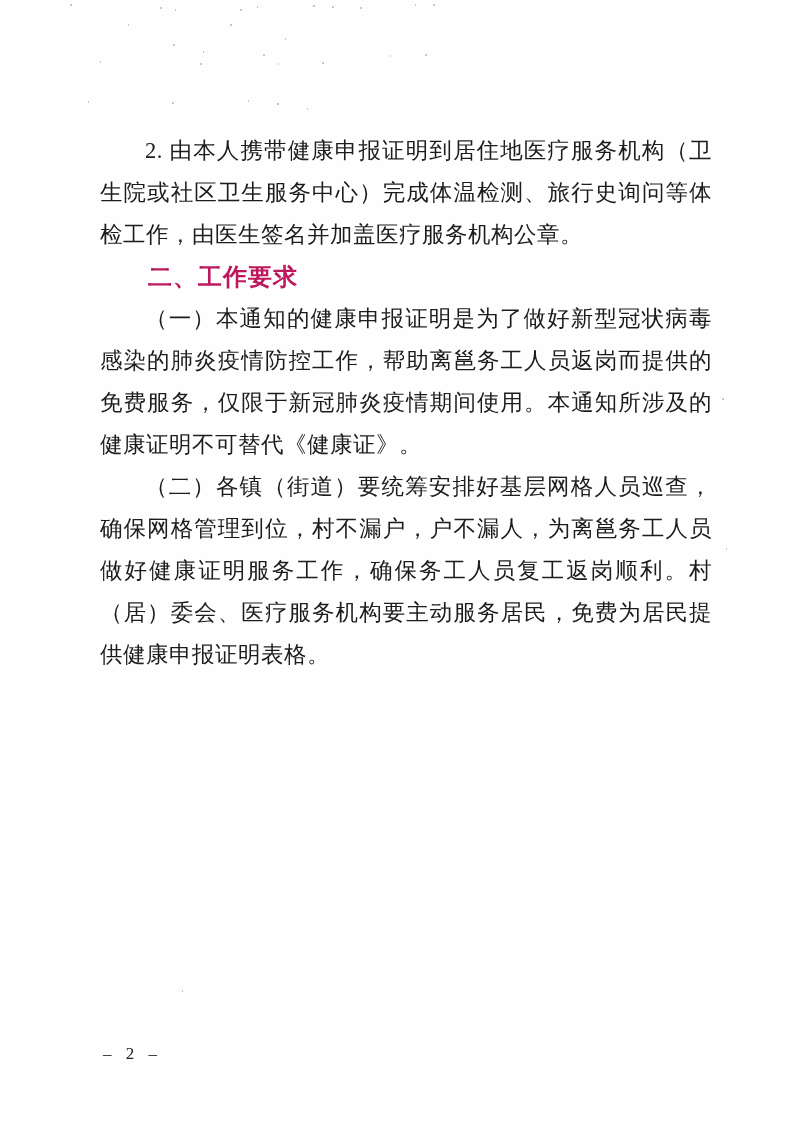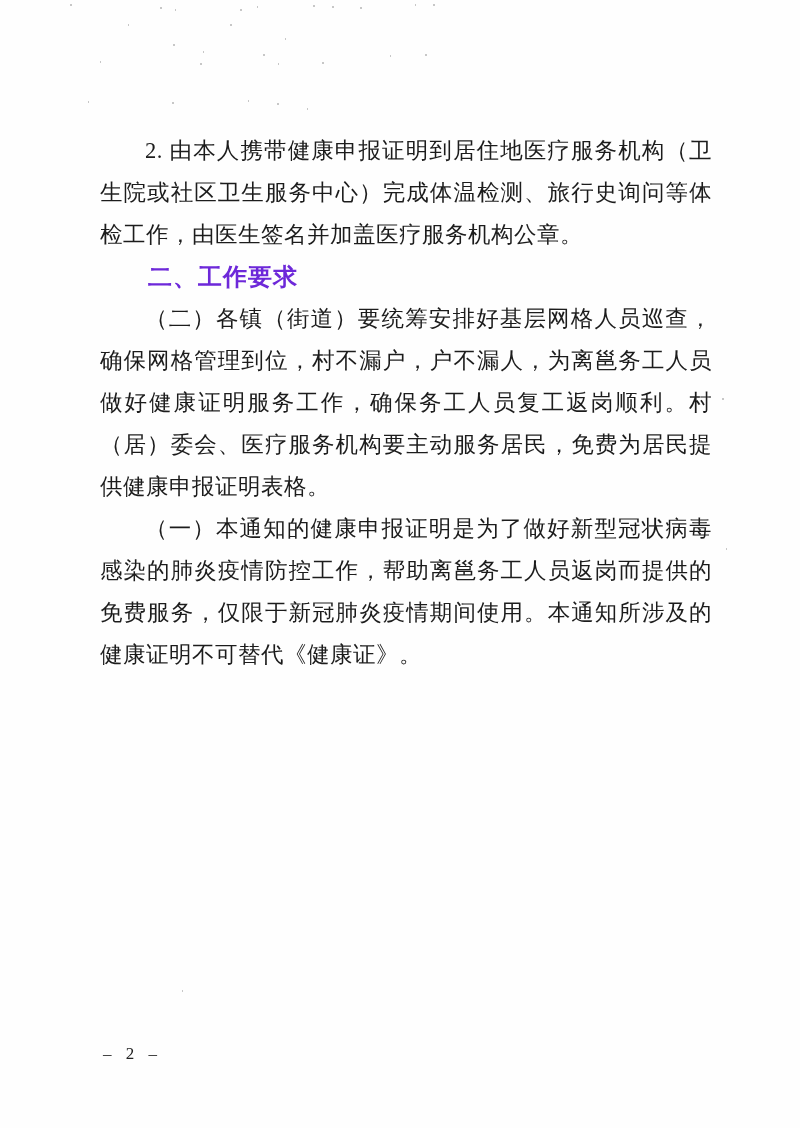--- a/index.html
+++ b/index.html
@@ -31,21 +31,21 @@
     letter-spacing: 0.5px;
   }
   .content h2.section-heading {
     margin: 0;
     font-family: "Liberation Sans", "DejaVu Sans", sans-serif;
     font-weight: bold;
     font-size: 24px;
     line-height: 42px;
     text-indent: 2em;
     letter-spacing: 1px;
-    color: #6d28d9;
+    color: #be185d;
   }
   .page-footer {
     position: absolute;
     left: 103px;
     top: 1044px;
     font-size: 17px;
     letter-spacing: 5px;
     color: #222;
     font-family: "Liberation Serif", serif;
   }
@@ -126,23 +126,23 @@
     <i class="speck s29"></i>
       <i class="speck s30"></i>
   </div>
 
   <main class="content">
     <p>2. 由本人携带健康申报证明到居住地医疗服务机构（卫生院或社区卫生服务中心）完成体温检测、旅行史询问等体检工作，由医生签名并加盖医疗服务机构公章。</p>
 
 
     <h2 class="section-heading">二、工作要求</h2>
 
+    <p>（一）本通知的健康申报证明是为了做好新型冠状病毒感染的肺炎疫情防控工作，帮助离邕务工人员返岗而提供的免费服务，仅限于新冠肺炎疫情期间使用。本通知所涉及的健康证明不可替代《健康证》。</p>
+
     <p>（二）各镇（街道）要统筹安排好基层网格人员巡查，确保网格管理到位，村不漏户，户不漏人，为离邕务工人员做好健康证明服务工作，确保务工人员复工返岗顺利。村（居）委会、医疗服务机构要主动服务居民，免费为居民提供健康申报证明表格。</p>
-
-    <p>（一）本通知的健康申报证明是为了做好新型冠状病毒感染的肺炎疫情防控工作，帮助离邕务工人员返岗而提供的免费服务，仅限于新冠肺炎疫情期间使用。本通知所涉及的健康证明不可替代《健康证》。</p>
 
   </main>
 
   <footer class="page-footer">
     <span>– 2 –</span>
   </footer>
 
 </div>
 
 </body></html>

